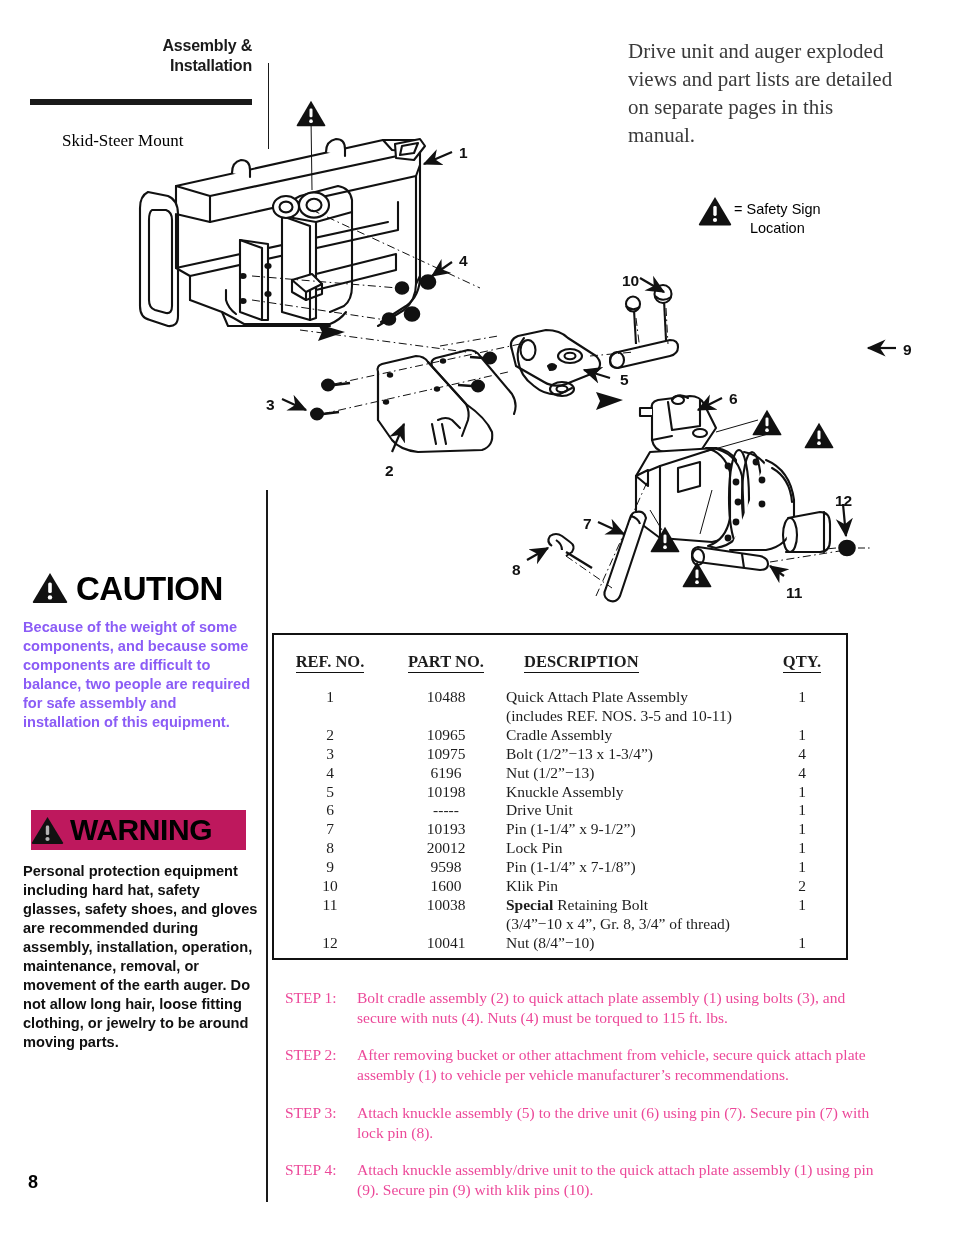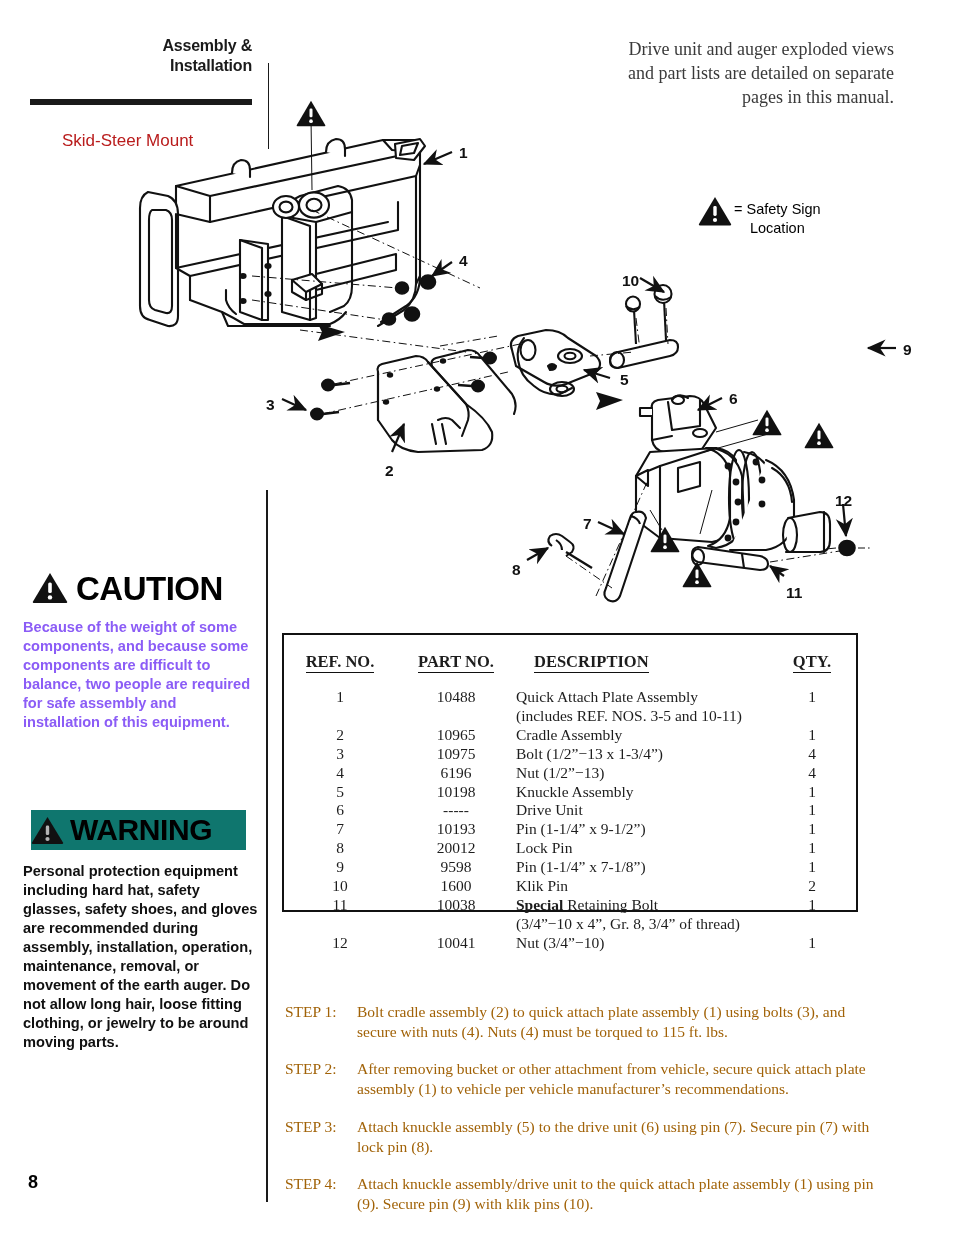--- a/index.html
+++ b/index.html
@@ -38,23 +38,23 @@
     left: 30px;
     top: 99px;
     width: 222px;
     height: 6px;
     background: #1a1a1a;
   }
   .hdr-sub {
     position: absolute;
     left: 62px;
     top: 131px;
-    font-family: Liberation Sans, sans-serif;
+    font-family: Liberation Serif, serif;
     font-size: 17px;
-    color: #b91c1c;
+    color: #000000;
   }
 
   
   .vrule-top {
     position: absolute;
     left: 268px;
     top: 63px;
     width: 1px;
     height: 86px;
     background: #1a1a1a;
@@ -67,22 +67,22 @@
     height: 712px;
     background: #1a1a1a;
   }
 
   
   .note-top {
     position: absolute;
     left: 628px;
     top: 38px;
     width: 266px;
-    text-align: right;
-    font-size: 18px;
+    text-align: left;
+    font-size: 21px;
     line-height: 1.33;
     color: #3a3a3a;
   }
 
   
   .legend {
     position: absolute;
     left: 698px;
     top: 196px;
     display: flex;
@@ -132,21 +132,21 @@
     color: #8b5cf6;
   }
 
   
   .warning-bar {
     position: absolute;
     left: 31px;
     top: 810px;
     width: 215px;
     height: 40px;
-    background: #0f766e;
+    background: #be185d;
     display: flex;
     align-items: center;
   }
   .warning-word {
     font-family: "Liberation Sans", sans-serif;
     font-weight: bold;
     font-size: 30px;
     letter-spacing: -0.4px;
     margin-left: 6px;
     line-height: 1;
@@ -169,24 +169,24 @@
     left: 28px;
     top: 1172px;
     font-family: "Liberation Sans", sans-serif;
     font-weight: bold;
     font-size: 18px;
   }
 
   
   .parts-table-wrap {
     position: absolute;
-    left: 282px;
+    left: 272px;
     top: 633px;
     width: 576px;
-    height: 279px;
+    height: 327px;
     border: 2px solid #111;
     box-sizing: border-box;
     background: #fff;
   }
   table.parts {
     width: 100%;
     border-collapse: collapse;
     font-size: 15.5px;
     color: #1d1d1d;
   }
@@ -214,22 +214,21 @@
   }
   .bold { font-weight: bold; text-align: center; }
 
   
   .steps {
     position: absolute;
     left: 285px;
     top: 988px;
     width: 592px;
     font-size: 15.5px;
-    color: #a16207;
-    margin-top: 14px;
+    color: #ec4899;
   }
   .step {
     display: flex;
     margin-bottom: 17px;
     line-height: 1.30;
   }
   .step-label {
     width: 72px;
     flex: 0 0 72px;
   }
@@ -646,21 +645,21 @@
           </tr>
           <tr>
             <td class="col-ref">11</td>
             <td class="col-part">10038</td>
             <td class="col-desc"><span class="bold">Special</span> Retaining Bolt<span class="sub">(3/4”−10 x 4”, Gr. 8, 3/4” of thread)</span></td>
             <td class="col-qty">1</td>
           </tr>
           <tr>
             <td class="col-ref">12</td>
             <td class="col-part">10041</td>
-            <td class="col-desc">Nut (3/4”−10)</td>
+            <td class="col-desc">Nut (8/4”−10)</td>
             <td class="col-qty">1</td>
           </tr>
         </tbody>
     </table>
   </div>
 
   <div class="steps" id="steps-list">
       <div class="step">
         <div class="step-label">STEP 1:</div>
         <div class="step-text">Bolt cradle assembly (2) to quick attach plate assembly (1) using bolts (3), and secure with nuts (4).  Nuts (4) must be torqued to 115 ft. lbs.</div>

